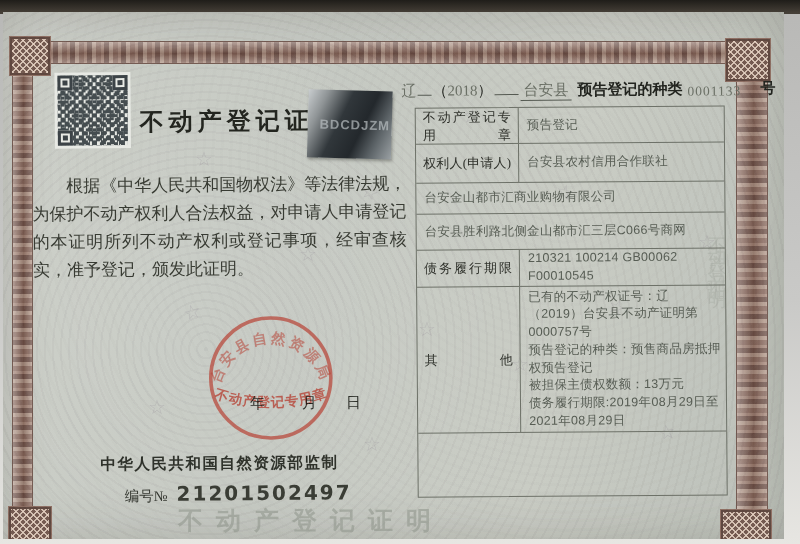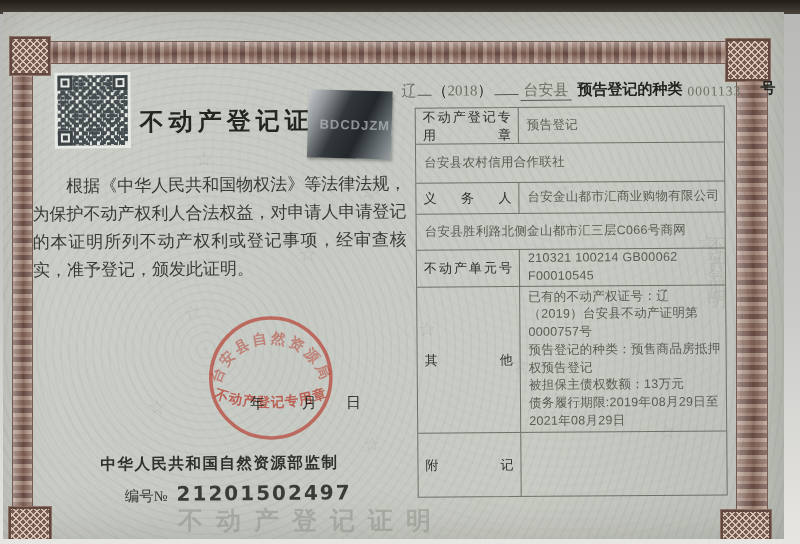--- a/index.html
+++ b/index.html
@@ -161,50 +161,47 @@
       </div>
 
       <div class="table">
         <div class="row r0">
           <div class="lab">
               <span>不动产登记专用章</span>
             </div>
           <div class="val">预告登记</div>
         </div>
         <div class="row r1">
+          <div class="lab">
+              <span>权利人(申请人)</span>
+            </div>
           <div class="val">台安县农村信用合作联社</div>
         </div>
         <div class="row r2">
-          <div class="lab">
-              <span>义务人</span>
-            </div>
           <div class="val">台安金山都市汇商业购物有限公司</div>
         </div>
         <div class="row r3">
           <div class="val">台安县胜利路北侧金山都市汇三层C066号商网</div>
         </div>
         <div class="row r4">
           <div class="lab">
-              <span>不动产单元号</span>
+              <span>债务履行期限</span>
             </div>
           <div class="val">210321  100214  GB00062  F00010545</div>
         </div>
         <div class="row r5">
           <div class="lab">
               <span>其他</span>
             </div>
           <div class="val">已有的不动产权证号：辽（2019）台安县不动产证明第0000757号
 预告登记的种类：预售商品房抵押权预告登记
 被担保主债权数额：13万元
 债务履行期限:2019年08月29日至2021年08月29日</div>
         </div>
         <div class="row r6">
-          <div class="lab">
-              <span>附记</span>
-            </div>
           <div class="val"></div>
         </div>
       </div>
 
       <p class="paragraph">根据《中华人民共和国物权法》等法律法规，为保护不动产权利人合法权益，对申请人申请登记的本证明所列不动产权利或登记事项，经审查核实，准予登记，颁发此证明。</p>
 
       <span class="dateU dY">年</span>
       <span class="dateU dM">月</span>
       <span class="dateU dD">日</span>
 

